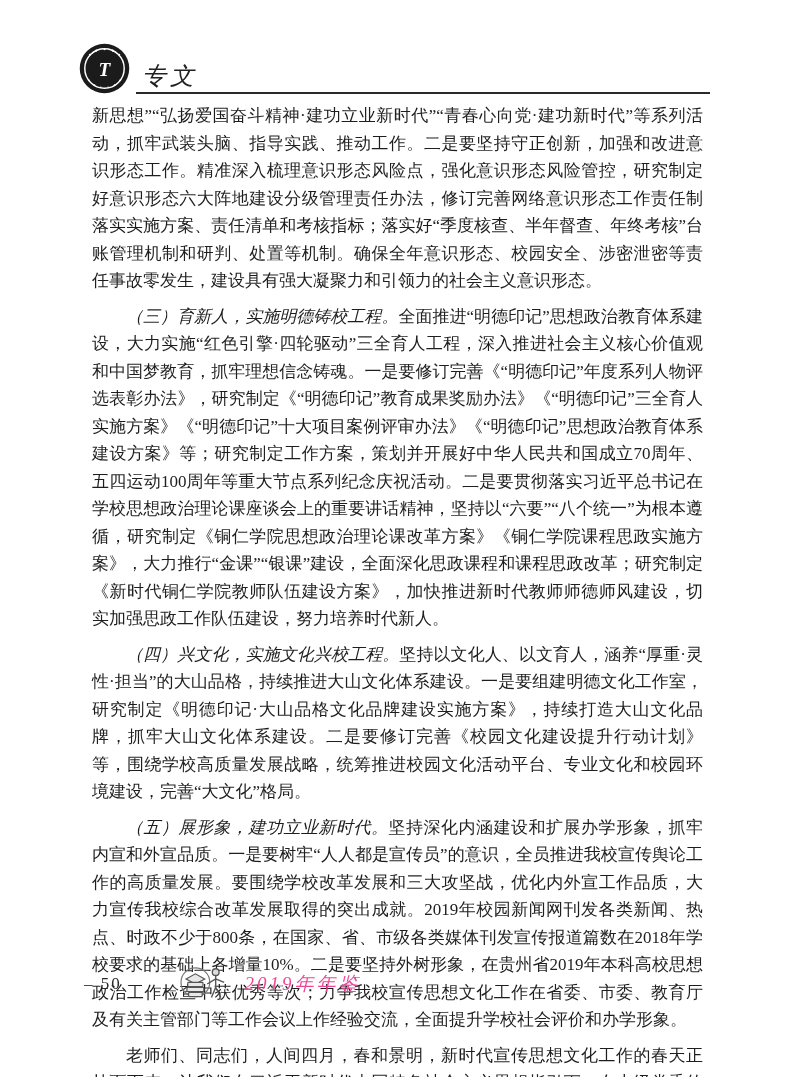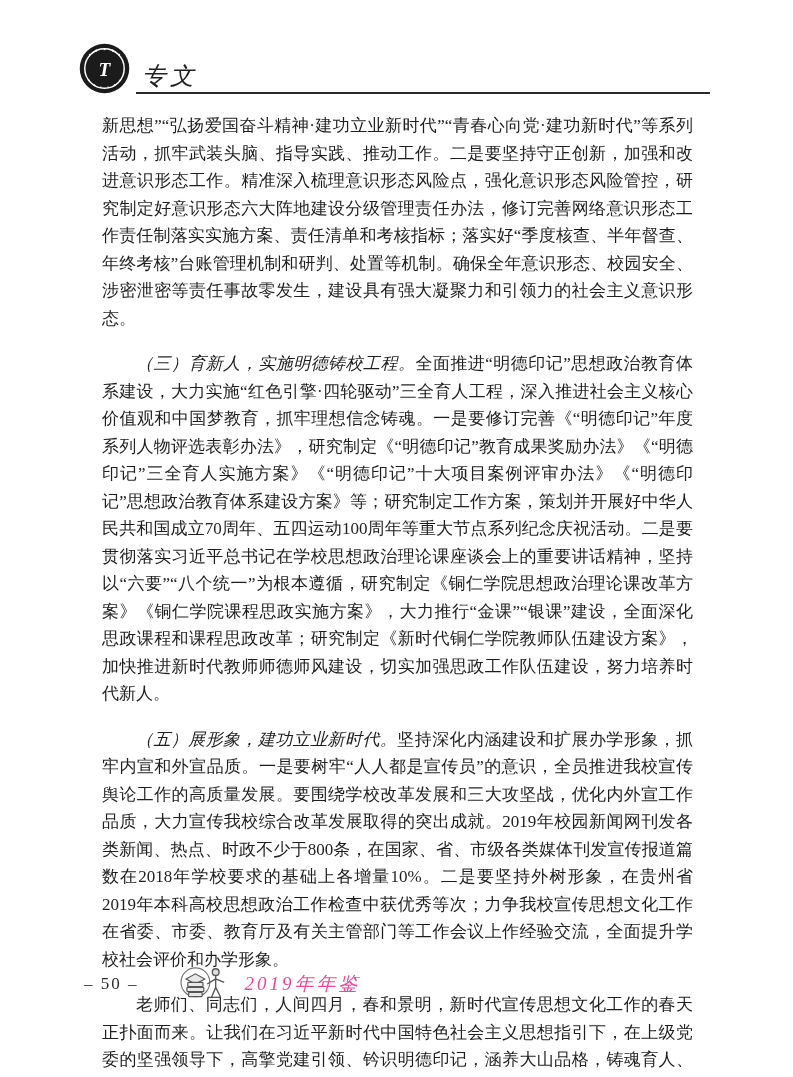--- a/index.html
+++ b/index.html
@@ -21,21 +21,21 @@
   }
   .header-rule{
     position:absolute;top:92px;left:136px;width:574px;height:2px;background:#2a2a2a;
   }
   
   .doc-body{
     position:absolute;top:94px;left:84px;width:627px;
     font-size:17px;line-height:27.5px;text-align:justify;
     text-justify:inter-ideograph;color:#1e1e1e;
   }
-  .doc-body p{margin:18px;text-indent:2em;}
+  .doc-body p{margin:8px;text-indent:2em;}
   .doc-body p.no-indent{text-indent:0;}
   .lead{font-weight:normal;font-style:italic;}
   
   .footer{
     position:absolute;top:960px;left:84px;width:627px;height:48px;
     display:flex;align-items:center;
   }
   .page-number{
     font-size:17px;letter-spacing:2px;color:#2a2a2a;margin-right:36px;
   }
@@ -70,20 +70,21 @@
           <circle cx="47" cy="43" r="0.9"></circle>
       </g>
     </svg>
     <div class="section-label">专文</div>
     <div class="header-rule"></div>
   </div>
 
   <div class="doc-body" id="doc-body">
       <p class="no-indent"><span>新思想”“弘扬爱国奋斗精神·建功立业新时代”“青春心向党·建功新时代”等系列活动，抓牢武装头脑、指导实践、推动工作。二是要坚持守正创新，加强和改进意识形态工作。精准深入梳理意识形态风险点，强化意识形态风险管控，研究制定好意识形态六大阵地建设分级管理责任办法，修订完善网络意识形态工作责任制落实实施方案、责任清单和考核指标；落实好“季度核查、半年督查、年终考核”台账管理机制和研判、处置等机制。确保全年意识形态、校园安全、涉密泄密等责任事故零发生，建设具有强大凝聚力和引领力的社会主义意识形态。</span></p>
       <p><span class="lead">（三）育新人，实施明德铸校工程。</span><span>全面推进“明德印记”思想政治教育体系建设，大力实施“红色引擎·四轮驱动”三全育人工程，深入推进社会主义核心价值观和中国梦教育，抓牢理想信念铸魂。一是要修订完善《“明德印记”年度系列人物评选表彰办法》，研究制定《“明德印记”教育成果奖励办法》《“明德印记”三全育人实施方案》《“明德印记”十大项目案例评审办法》《“明德印记”思想政治教育体系建设方案》等；研究制定工作方案，策划并开展好中华人民共和国成立70周年、五四运动100周年等重大节点系列纪念庆祝活动。二是要贯彻落实习近平总书记在学校思想政治理论课座谈会上的重要讲话精神，坚持以“六要”“八个统一”为根本遵循，研究制定《铜仁学院思想政治理论课改革方案》《铜仁学院课程思政实施方案》，大力推行“金课”“银课”建设，全面深化思政课程和课程思政改革；研究制定《新时代铜仁学院教师队伍建设方案》，加快推进新时代教师师德师风建设，切实加强思政工作队伍建设，努力培养时代新人。</span></p>
+      <p><span class="lead">（四）兴文化，实施文化兴校工程。</span><span>坚持以文化人、以文育人，涵养“厚重·灵性·担当”的大山品格，持续推进大山文化体系建设。一是要组建明德文化工作室，研究制定《明德印记·大山品格文化品牌建设实施方案》，持续打造大山文化品牌，抓牢大山文化体系建设。二是要修订完善《校园文化建设提升行动计划》等，围绕学校高质量发展战略，统筹推进校园文化活动平台、专业文化和校园环境建设，完善“大文化”格局。</span></p>
       <p><span class="lead">（五）展形象，建功立业新时代。</span><span>坚持深化内涵建设和扩展办学形象，抓牢内宣和外宣品质。一是要树牢“人人都是宣传员”的意识，全员推进我校宣传舆论工作的高质量发展。要围绕学校改革发展和三大攻坚战，优化内外宣工作品质，大力宣传我校综合改革发展取得的突出成就。2019年校园新闻网刊发各类新闻、热点、时政不少于800条，在国家、省、市级各类媒体刊发宣传报道篇数在2018年学校要求的基础上各增量10%。二是要坚持外树形象，在贵州省2019年本科高校思想政治工作检查中获优秀等次；力争我校宣传思想文化工作在省委、市委、教育厅及有关主管部门等工作会议上作经验交流，全面提升学校社会评价和办学形象。</span></p>
       <p><span>老师们、同志们，人间四月，春和景明，新时代宣传思想文化工作的春天正扑面而来。让我们在习近平新时代中国特色社会主义思想指引下，在上级党委的坚强领导下，高擎党建引领、钤识明德印记，涵养大山品格，铸魂育人、守正创新，增强做好思想政治工作的使命感和紧迫感，把思想政治工作贯穿教育教学全过程，着力构建更有成效的思想政治工作体系，不断提升我校宣传思想文化工作质量与水平，凝聚起建设高水平应用型本科高校的磅礴力量！</span></p>
     </div>
 
   <div class="footer">
     <span class="page-number">– 50 –</span>
     <svg class="footer-logo" viewBox="0 0 66 52">
       <circle cx="24" cy="24" r="17" fill="none" stroke="#777" stroke-width="1.4"></circle>
       <g stroke="#555" stroke-width="1.4" fill="#e8e8e8">
         <path d="M13 20 L24 14 L35 20 L24 26 Z"></path>

